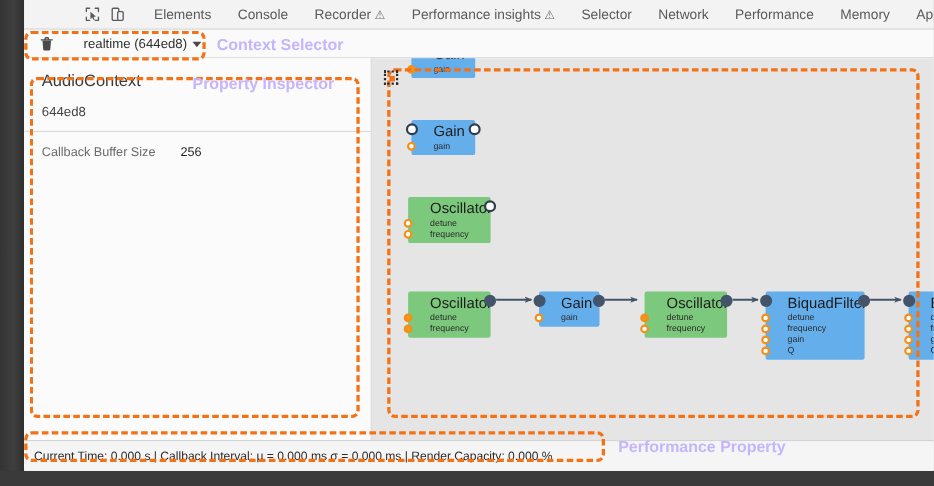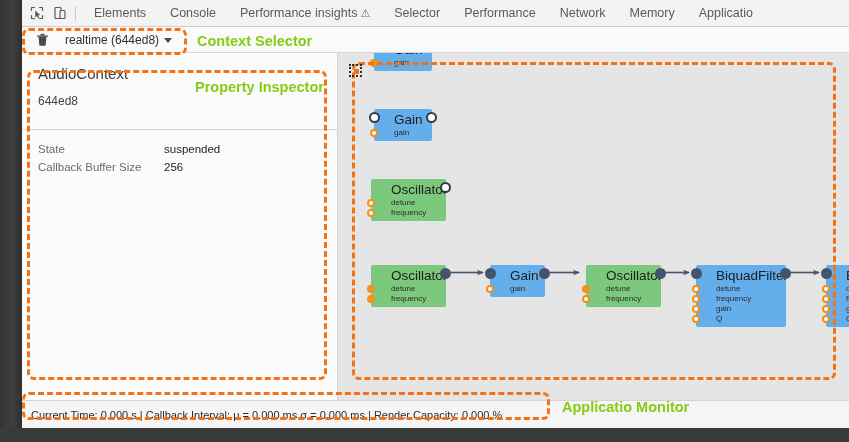--- a/index.html
+++ b/index.html
@@ -39,20 +39,21 @@
 
   
   .tabbar {
     position: relative;
     height: 27px;
     background: #f3f3f3;
     border-bottom: 1px solid #cdcdcd;
     display: flex;
     align-items: center;
     white-space: nowrap;
+    padding-left: 47px;
   }
   .tool-icons {
     display: flex; align-items: center;
     padding: 0 6px 0 8px;
     gap: 9px;
   }
   .tool-icons svg { display: block; }
   .tab-divider {
     width: 1px; height: 15px;
     background: #c9c9c9;
@@ -81,21 +82,21 @@
     display: flex;
     align-items: center;
   }
   .trash-btn {
     margin-left: 12px;
     width: 16px; height: 16px;
     display: flex; align-items: center; justify-content: center;
     cursor: pointer;
   }
   .ctx-select {
-    margin-left: 15px;
+    margin-left: 26px;
     font-size: 12px;
     color: #303030;
     display: flex; align-items: center;
     gap: 5px;
     cursor: pointer;
   }
   .caret {
     width: 0; height: 0;
     border-left: 4px solid transparent;
     border-right: 4px solid transparent;
@@ -121,21 +122,21 @@
   }
   .prop-title {
     font-size: 15px;
     color: #3b3b3b;
     font-weight: 400;
     margin: 0 0 12px 0;
   }
   .prop-id {
     font-size: 12px;
     color: #444;
-    margin-bottom: 21px;
+    margin-bottom: 11px;
   }
   .prop-rule {
     height: 1px;
     background: #d8d8d8;
     margin: 0 -14px 10px -16px;
   }
   .prop-table { width: 100%; border-collapse: collapse; }
   .prop-table td {
     font-size: 11.5px;
     padding: 3px 0;
@@ -225,21 +226,21 @@
 
   
   .anno-box {
     position: absolute;
     border: 3px dashed #f47216;
     border-radius: 7px;
     pointer-events: none;
   }
   .anno-label {
     position: absolute;
-    color: #84cc16;
+    color: #c4b5fd;
     font-size: 14.5px;
     font-weight: bold;
     white-space: nowrap;
     pointer-events: none;
   }
   .drag-handle {
     position: absolute;
     width: 13px; height: 13px;
     border: 2px dotted #2d2d2d;
     pointer-events: none;
@@ -274,24 +275,25 @@
           <svg width="14" height="14" viewBox="0 0 14 14">
             <rect x="2" y="1.5" width="6" height="11" rx="1" stroke="#5a5a5a" stroke-width="1.2" fill="none"></rect>
             <rect x="7" y="4.5" width="5" height="8" rx="1" stroke="#5a5a5a" stroke-width="1.2" fill="#f3f3f3"></rect>
           </svg>
         </span>
       </div>
       <div class="tab-divider"></div>
 
       <div class="tab"><span>Elements</span></div>
       <div class="tab"><span>Console</span></div>
+      <div class="tab"><span>Recorder</span><span class="warn-glyph">⚠</span></div>
       <div class="tab"><span>Performance insights</span><span class="warn-glyph">⚠</span></div>
       <div class="tab"><span>Selector</span></div>
+      <div class="tab"><span>Network</span></div>
       <div class="tab"><span>Performance</span></div>
-      <div class="tab"><span>Network</span></div>
       <div class="tab"><span>Memory</span></div>
       <div class="tab"><span>Applicatio</span></div>
     </div>
 
     <div class="ctxrow">
       <span class="trash-btn">
         <svg width="13" height="14" viewBox="0 0 13 14">
           <path d="M1.5 3.2h10M5 3.2V2c0-.4.3-.7.7-.7h1.6c.4 0 .7.3.7.7v1.2" stroke="#4a4a4a" stroke-width="1.2" fill="none" stroke-linecap="round"></path>
           <path d="M2.6 3.8h7.8l-.7 8.2c0 .5-.4.8-.9.8H4.2c-.5 0-.9-.3-.9-.8z" fill="#4a4a4a"></path>
         </svg>
@@ -303,24 +305,20 @@
     </div>
 
     <div class="body-split">
 
       <div class="prop-panel">
         <div class="prop-title">AudioContext</div>
         <div class="prop-id">644ed8</div>
         <div class="prop-rule"></div>
         <table class="prop-table">
           <tbody>
-              <tr>
-            <td class="prop-key">State</td>
-            <td class="prop-val">suspended</td>
-          </tr>
           <tr>
             <td class="prop-key">Callback Buffer Size</td>
             <td class="prop-val">256</td>
           </tr>
         </tbody>
           </table>
       </div>
 
       <div class="graph-panel" id="graph-panel">
         <svg class="wires" id="wire-layer">
@@ -408,22 +406,22 @@
   </div>
 
   <div class="perfbar">
     <span class="perftext">Current Time: 0.000 s | Callback Interval: μ = 0.000 ms σ = 0.000 ms | Render Capacity: 0.000 %</span>
   </div>
 
   <div class="anno-box" style="left:22px; top:28px; width:165px; height:27px;"></div>
   <div class="anno-label" style="left:197px; top:33px;">Context Selector</div>
 
   <div class="anno-box" style="left:27px; top:70px; width:300px; height:310px;"></div>
-  <div class="anno-label" style="left:175px; top:79px;margin-left:20px;">Property Inspector</div>
+  <div class="anno-label" style="left:175px; top:69px;">Property Inspector</div>
 
   <div class="anno-box" style="left:352px; top:62px; width:484px; height:318px;"></div>
 
   <div class="anno-box" style="left:22px; top:392px; width:528px; height:28px;"></div>
-  <div class="anno-label" style="left:562px; top:399px;">Applicatio Monitor</div>
+  <div class="anno-label" style="left:562px; top:399px;">Performance Property</div>
 
   <div class="drag-handle" style="left:349px; top:64px;"></div>
 
 </div>
 
 </body></html>

